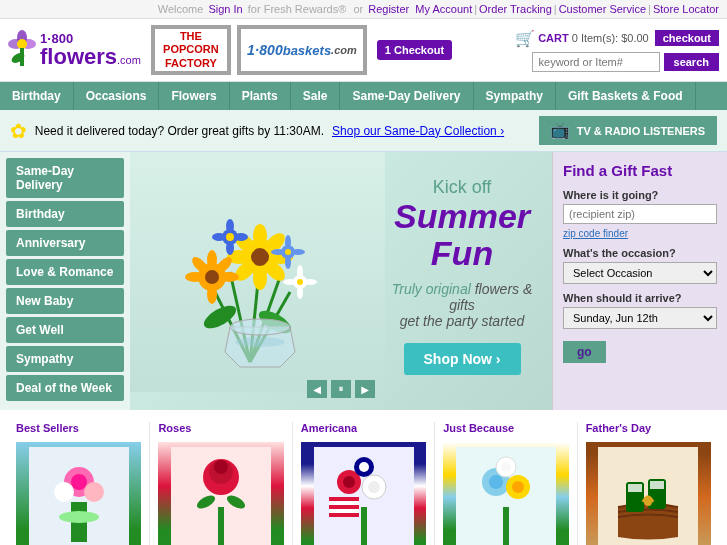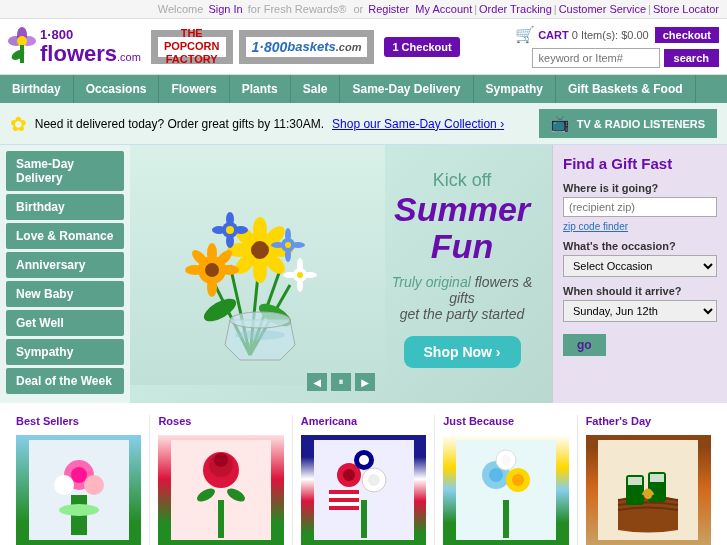--- a/index.html
+++ b/index.html
@@ -54,27 +54,27 @@
       color: #6a0dad;
     }
 
     .partner-logos {
       display: flex;
       align-items: center;
       gap: 6px;
       margin-right: 10px;
     }
     .partner-logo {
-      border: 7px solid #a3a3a3;
+      border: 4px solid #a3a3a3;
       padding: 3px 6px;
       font-size: 10px;
       font-weight: bold;
       color: #333;
       text-align: center;
-      height: 34px;
+      height: 50px;
       display: flex;
       align-items: center;
       justify-content: center;
       min-width: 80px;
     }
     .popcorn-logo { background: #fff; }
     .baskets-logo { background: #fff; font-size: 14px; color: #2a6ebb; font-style: italic; }
 
     .stores-checkout {
       display: flex;
@@ -238,21 +238,21 @@
     .shop-now-btn {
       display: inline-block;
       background: #3bbfc0;
       color: #fff;
       padding: 8px 20px;
       font-size: 14px;
       font-weight: bold;
       margin-top: 14px;
       cursor: pointer;
       border: none;
-      border-radius: 9px;
+      border-radius: 3px;
     }
     .hero-controls {
       position: absolute;
       bottom: 12px;
       left: 50%;
       transform: translateX(-50%);
       display: flex;
       gap: 4px;
     }
     .hero-ctrl-btn {
@@ -478,22 +478,22 @@
     <span style="font-size:16px;">📺</span>
     <span>TV &amp; RADIO LISTENERS</span>
   </div>
 </div>
 
 <div class="main-content">
 
   <div class="sidebar">
     <div class="sidebar-item">Same-Day Delivery</div>
     <div class="sidebar-item">Birthday</div>
+    <div class="sidebar-item">Anniversary</div>
     <div class="sidebar-item">Love &amp; Romance</div>
-    <div class="sidebar-item">Anniversary</div>
     <div class="sidebar-item">New Baby</div>
     <div class="sidebar-item">Get Well</div>
     <div class="sidebar-item">Sympathy</div>
     <div class="sidebar-item">Deal of the Week</div>
   </div>
 
   <div class="hero-area">
 
     <div style="position:absolute;left:0;top:0;bottom:0;width:255px;overflow:hidden;">
       <svg width="255" height="240" viewBox="0 0 255 240" xmlns="http://www.w3.org/2000/svg">

